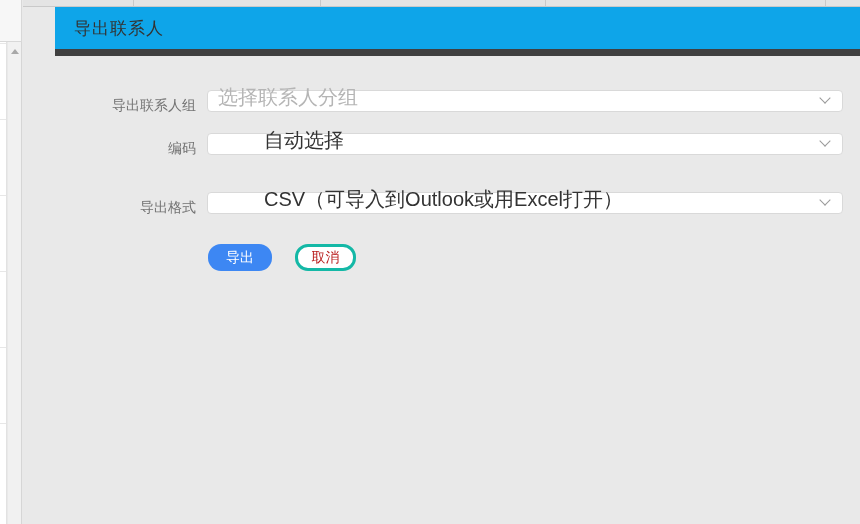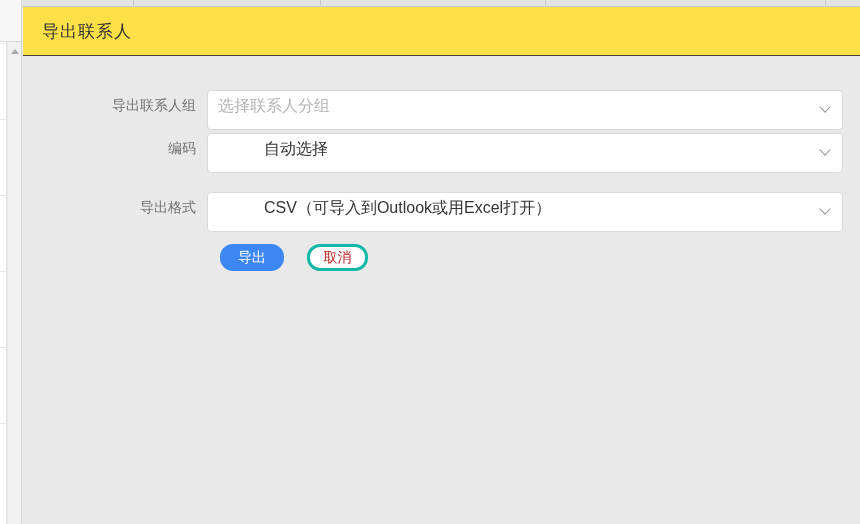--- a/index.html
+++ b/index.html
@@ -33,53 +33,52 @@
     z-index:2;
   }
 
   
   .main { position:absolute; left:23px; top:0; right:0; bottom:0; }
 
   .tab-strip { position:relative; height:7px; background:#e4e4e4; border-bottom:1px solid #c9c9c9; }
   .tab-divider { position:absolute; top:0; bottom:0; width:1px; background:#c9c9c9; }
 
   .title-bar {
-    height:49px; background:#fde047; border-bottom:1px solid #404040;
-    display:flex; align-items:center; padding-left:19px;
+    height:49px; background:#0ea5e9; border-bottom:7px solid #404040;
+    display:flex; align-items:center; padding-left:19px;margin-left:32px;
   }
   .page-title { font-size:17px; color:#333; letter-spacing:1px; }
 
   .content { position:relative; height:466px; background:#e9e9e9; }
 
   .field-label {
     position:absolute; left:0; width:173px; height:30px; line-height:30px;
     text-align:right; font-size:14px; color:#737373;
   }
   .select {
-    position:absolute; left:184px; width:636px; height:40px;
+    position:absolute; left:184px; width:636px; height:22px;
     background:#fff; border:1px solid #d9d9d9; border-radius:4px;
     display:flex; align-items:center; padding:0 30px 8px 10px;
-    font-size:16px; color:#333; cursor:pointer;
+    font-size:20px; color:#333; cursor:pointer;
   }
   .select .placeholder { color:#b5b5b5; }
   .select .value { white-space:nowrap; overflow:hidden;margin-left:46px; }
   .chevron {
     position:absolute; right:13px; top:50%; width:8px; height:8px; margin-top:-7px;
     border-right:1px solid #9a9a9a; border-bottom:1px solid #9a9a9a;
     transform:rotate(45deg);
   }
 
   .row1 { top:34px; }  .row2 { top:77px; }  .row3 { top:136px; }
 
   .btn {
     position:absolute; top:188px; height:27px; border-radius:13px;
     font-size:14px; text-align:center; cursor:pointer;
     display:flex; align-items:center; justify-content:center;
     font-family:inherit;
-    margin-left:12px;
   }
   .btn-primary { left:185px; width:64px; color:#fff; border:none; }
   .btn-default { left:272px; width:61px; background:#fff; border:3px solid #14b8a6; color:#b91c1c; }
 </style>
 </head>
 <body>
 
 <div id="app">
 
   <div class="left-col"></div>

